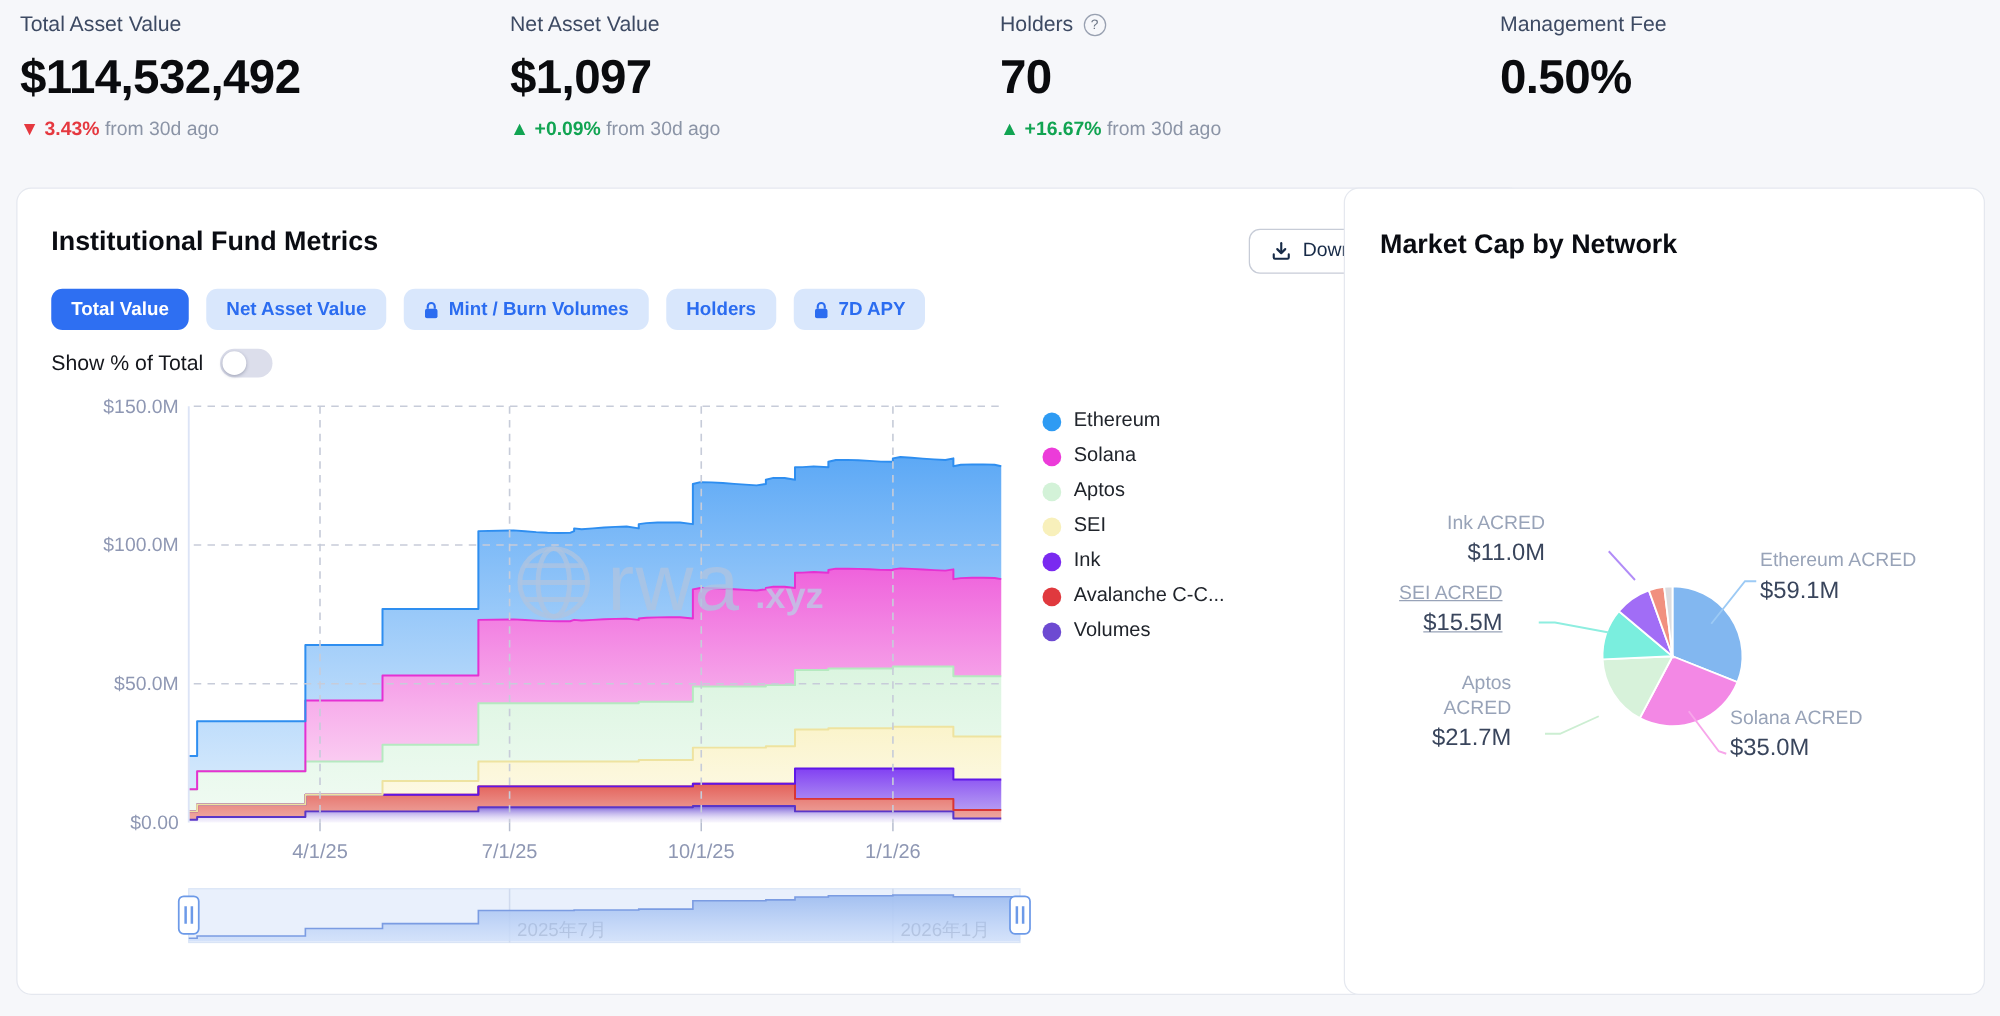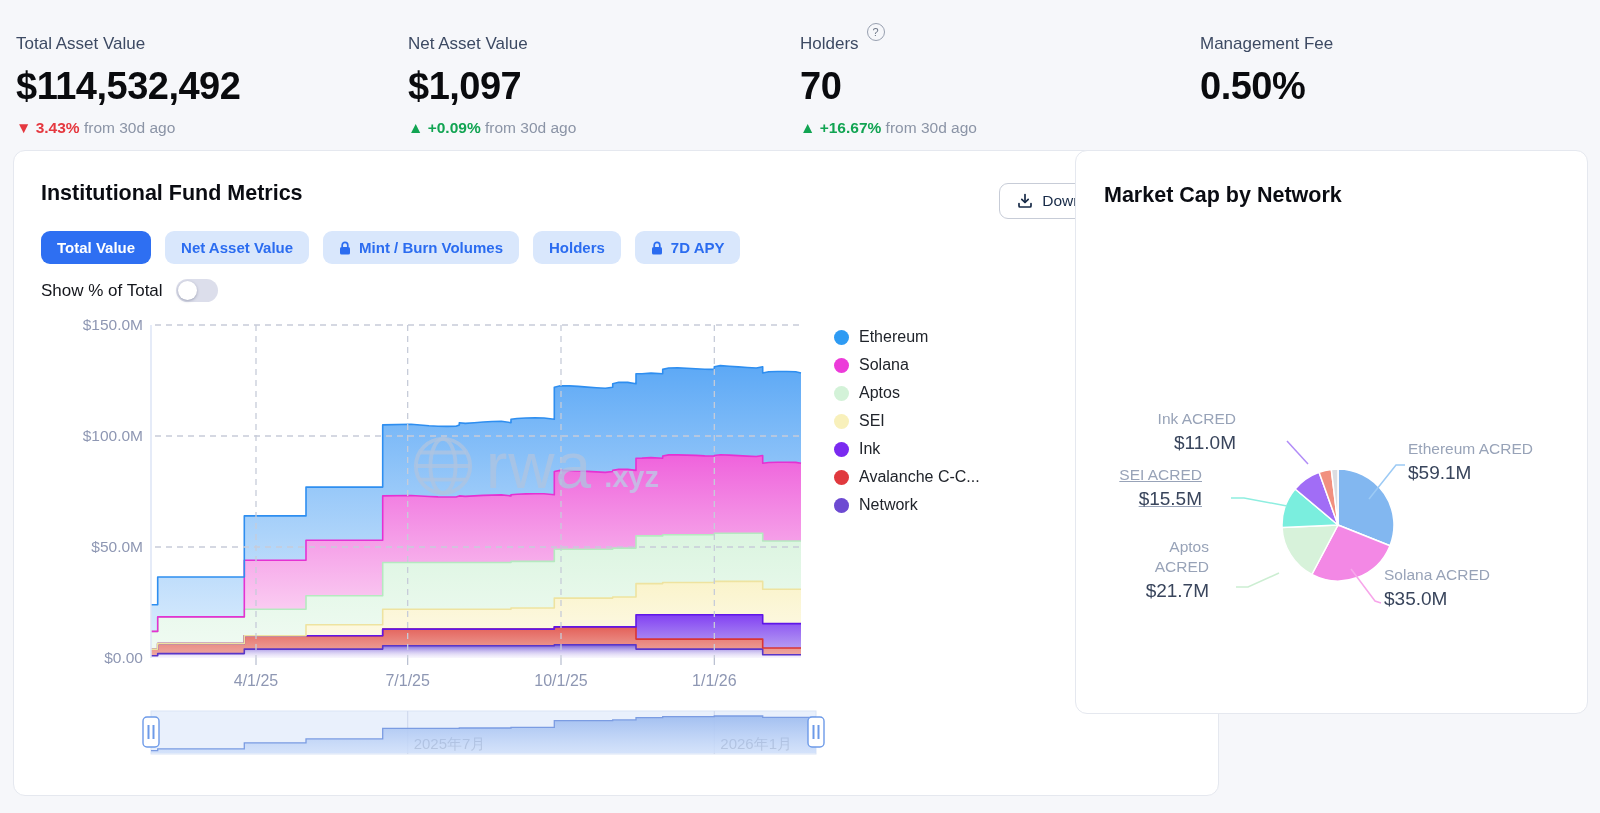--- a/index.html
+++ b/index.html
@@ -2,34 +2,34 @@
 <html><head>
 <meta charset="utf-8">
 <style>
   * { margin:0; padding:0; box-sizing:border-box; }
   body { background:#f6f7fa; font-family:"Liberation Sans", sans-serif; }
   .page { position:relative; width:1600px; height:813px; background:#f6f7fa; overflow:hidden; }
 
   
   .stat { position:absolute; top:10px; }
   .stat .lbl-row { display:flex; align-items:center; gap:8px; }
-  .stat .lbl { font-size:17px; color:#3d4a63;margin-top:24px; }
+  .stat .lbl { font-size:17px; color:#3d4a63; }
   .help-icon { width:18px; height:18px; border:1.5px solid #98a0b0; border-radius:50%;
                display:inline-flex; align-items:center; justify-content:center;
                font-size:11px; color:#6e7787; cursor:pointer; }
   .stat .val { font-size:38px; font-weight:700; color:#0a0b0e; margin-top:11px; letter-spacing:-0.5px; }
   .stat .delta { margin-top:11px; font-size:15.5px; color:#8b94a6; }
   .delta b { font-weight:700; }
   .dn { color:#e5383f; }
   .up { color:#11a452; }
 
   
   .card { position:absolute; background:#fff; border:1px solid #e5e8ef; border-radius:12px; }
   #fundCard { left:13px; top:150px; width:1206px; height:646px; }
-  #pieCard  { left:1075px; top:150px; width:513px; height:564px; }
+  #pieCard  { left:1075px; top:150px; width:513px; height:646px; }
 
   .card-title { position:absolute; left:27px; top:30px; font-size:21.5px; font-weight:700; color:#0a0c12; }
   #pieCard .card-title { left:28px; top:32px; }
 
   .header-actions { position:absolute; top:32px; right:36px; display:flex; align-items:center; gap:26px; }
   .download-btn { display:flex; align-items:center; gap:9px; height:36px; padding:0 17px;
                   background:#fff; border:1px solid #c7ccd7; border-radius:9px;
                   font-size:15.5px; font-weight:500; color:#172a47; cursor:pointer;
                   font-family:"Liberation Sans", sans-serif; }
   .more-btn { border:none; background:none; color:#1d2a42; font-size:17px; font-weight:800;
@@ -256,21 +256,21 @@
         <div class="legend-item">
           <span class="legend-dot" style="background: rgb(122, 42, 240);"></span>
           <span class="legend-label">Ink</span>
         </div>
         <div class="legend-item">
           <span class="legend-dot" style="background: rgb(224, 57, 62);"></span>
           <span class="legend-label">Avalanche C-C...</span>
         </div>
         <div class="legend-item">
           <span class="legend-dot" style="background: rgb(109, 74, 210);"></span>
-          <span class="legend-label">Network</span>
+          <span class="legend-label">Volumes</span>
         </div>
       </div>
 
     <svg id="brush" width="1030" height="70" viewBox="13 695 1030 70">
         <defs>
           <linearGradient id="brushG" x1="0" y1="0" x2="0" y2="1">
             <stop offset="0%" stop-color="#9fbdf0" stop-opacity="0.95"></stop>
             <stop offset="100%" stop-color="#cfdffa" stop-opacity="0.8"></stop>
           </linearGradient>
         </defs>

